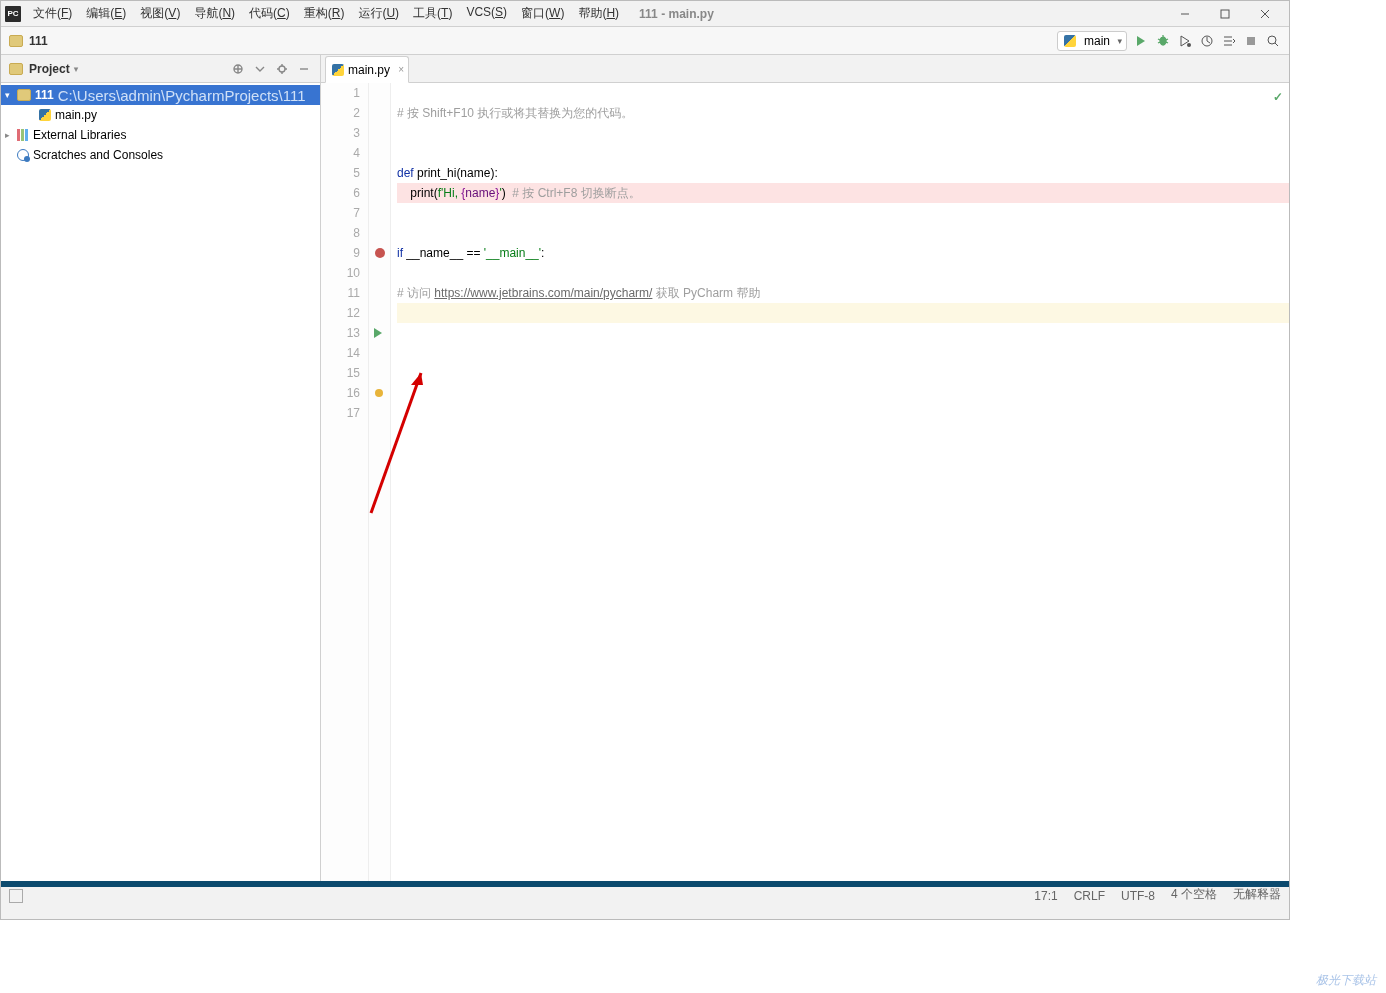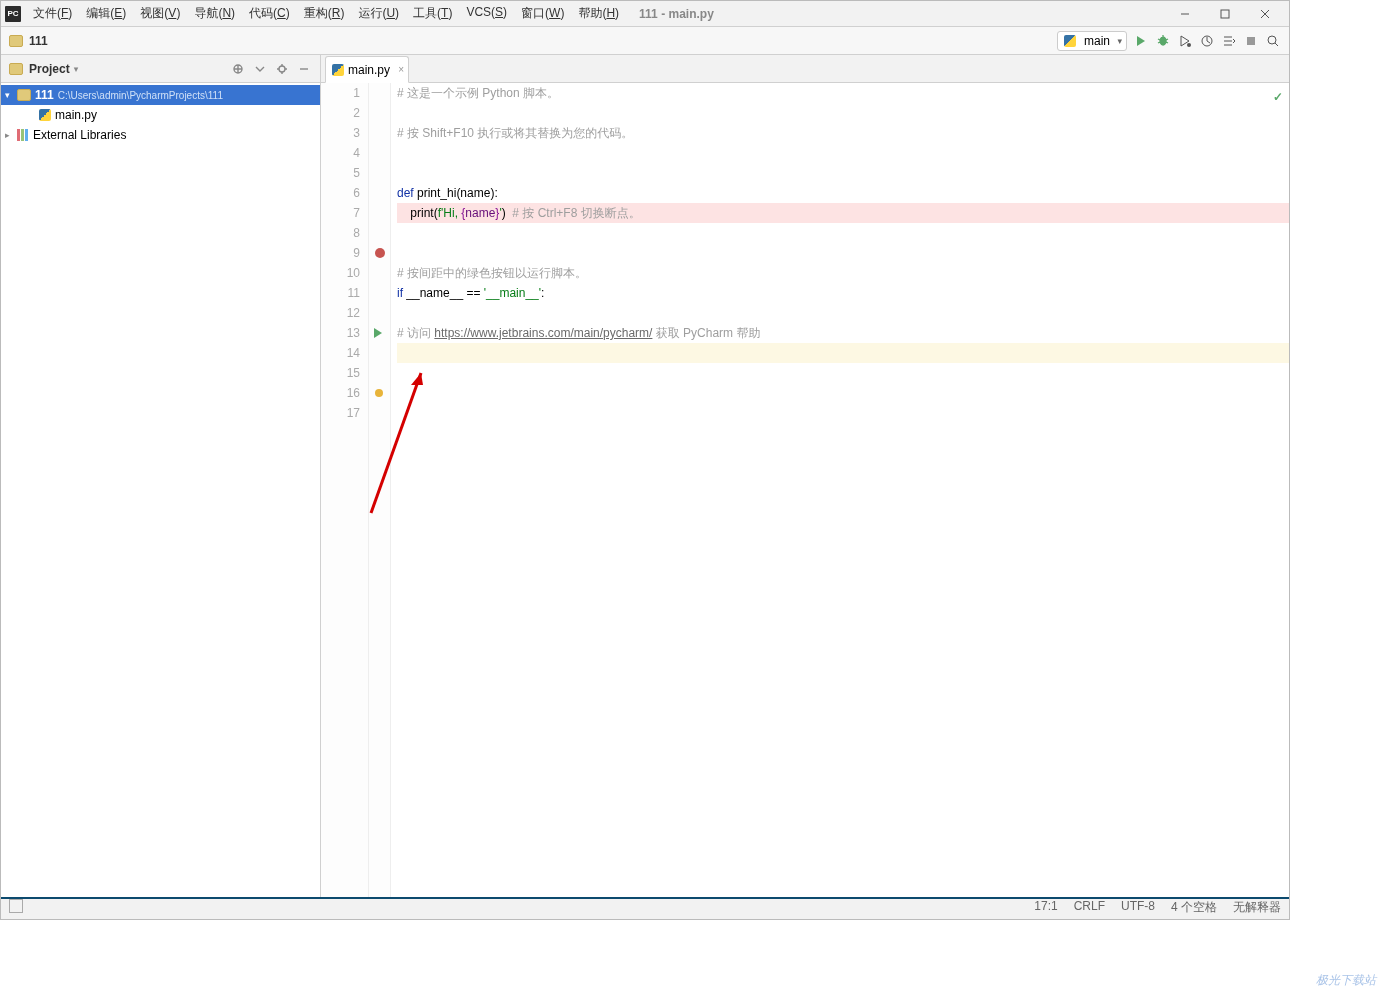--- a/index.html
+++ b/index.html
@@ -40,21 +40,21 @@
   .project-header .hdr-icon { width:16px;display:flex;justify-content:center;color:#888;margin-left:6px;}
   .project-header .hdr-icon svg{width:12px;height:12px;fill:none;stroke:#888;stroke-width:1.4;}
   .tree { padding:2px 0; font-size:12px;}
   .tree-row { display:flex; align-items:center; height:20px; padding-left:4px; white-space:nowrap;}
   .tree-row.selected { background:#3874d1; color:#fff;}
   .tree-row.selected .tree-path { color:#cfe0f7;}
   .tree-row .arrow { width:12px; font-size:9px; color:#888;}
   .tree-row.selected .arrow { color:#fff;}
   .tree-row .folder-icon { width:14px;height:12px;background:#e0c97a;border:1px solid #c9ab52;border-radius:2px;margin-right:4px;}
   .tree-row .proj-name { font-weight:bold; margin-right:4px;}
-  .tree-row .tree-path { color:#888; font-size:10px;}
+  .tree-row .tree-path { color:#888; font-size:15px;}
   .tree-row .py-file-icon { width:12px;height:12px;background:linear-gradient(135deg,#3572A5 50%,#ffd43b 50%);border-radius:2px;margin-right:4px;margin-left:6px;}
   .tree-row .lib-icon { width:12px;height:12px;margin-right:4px;display:flex;}
   .tree-row .lib-icon span{width:3px;margin-right:1px;}
   .tree-row .scratch-icon { width:12px;height:12px;border:1.5px solid #3c7ac0;border-radius:50%;margin-right:4px;position:relative;}
   .tree-row .scratch-icon:after{content:"";position:absolute;right:-2px;bottom:-2px;width:6px;height:6px;background:#3c7ac0;border-radius:50%;}
   
   .editor-area { flex:1; display:flex; flex-direction:column; min-width:0;}
   .tabbar { height:28px; background:#f2f2f2; border-bottom:1px solid #d0d0d0; display:flex; align-items:flex-end;}
   .tab { height:27px; background:#fff; border:1px solid #d0d0d0; border-bottom:1px solid #fff; border-radius:3px 3px 0 0; margin-left:4px; padding:0 18px 0 6px; display:flex; align-items:center; gap:4px; position:relative; top:1px;}
   .tab .py-file-icon { width:12px;height:12px;background:linear-gradient(135deg,#3572A5 50%,#ffd43b 50%);border-radius:2px;}
@@ -81,21 +81,21 @@
   .c-var { color:#660e7a;}
   .c-url { color:#6a6a6a; text-decoration:underline;}
   .c-spec { color:#871094;}
   .check { position:absolute; top:4px; right:6px; color:#59a869; font-weight:bold;}
   
   .arrow-overlay { position:absolute; pointer-events:none;}
   .arrow-overlay svg { overflow:visible;}
   .arrow-overlay path { stroke:#d40000;stroke-width:3;fill:none;}
   .arrow-overlay polygon { fill:#d40000;}
   
-  .statusbar { height:22px; background:#f2f2f2; border-top:2px solid #0c4a6e; display:flex; align-items:flex-start; padding:0 8px; color:#666; font-size:11px;}
+  .statusbar { height:22px; background:#f2f2f2; border-top:6px solid #0c4a6e; display:flex; align-items:flex-end; padding:16px 8px; color:#666; font-size:11px;}
   .statusbar > span { margin-left:16px;}
   .statusbar .watermark { position:absolute; right:10px; bottom:4px; color:#aac4e8; font-size:12px; font-style:italic;}
 </style>
 </head>
 <body>
 
 <div class="titlebar">
   <div class="app-icon">PC</div>
   <div class="menu" id="menu">
       <div class="item">文件(<u>F</u>)</div>
@@ -225,20 +225,24 @@
         <span>main.py</span>
       </div>
       <div class="tree-row" style="padding-left:4px;">
         <span class="arrow">▸</span>
         <span class="lib-icon">
             <span style="background:#e06c75"></span>
             <span style="background:#98c379"></span>
             <span style="background:#61afef"></span>
           </span>
         <span>External Libraries</span>
+      </div>
+      <div class="tree-row" style="padding-left:16px;">
+        <span class="scratch-icon"></span>
+        <span>Scratches and Consoles</span>
       </div>
     </div>
   </div>
 
   <div class="editor-area">
     <div class="tabbar">
       <div class="tab">
         <span class="py-file-icon"></span>
         <span>main.py</span>
         <span class="close">×</span>
@@ -264,30 +268,28 @@
           <div>16</div>
           <div>17</div>
         </div>
       <div class="marks" id="marks">
           <div class="bp" style="top: 160px;"></div>
           <div class="run" style="top: 240px;"></div>
           <div class="yd" style="top: 300px;"></div>
         </div>
       <div class="code" id="code">
         <div class="check">✓</div>
-      <div class="ln"><span class="c-comment"># 这是一个示例 Python 脚本。</span></div>
           <div class="ln"></div>
           <div class="ln"><span class="c-comment"># 按 Shift+F10 执行或将其替换为您的代码。</span></div>
           <div class="ln"></div>
           <div class="ln"></div>
           <div class="ln"><span class="c-kw">def </span><span class="c-fn">print_hi</span><span class="">(name):</span></div>
           <div class="ln hl-red"><span class="">    print(</span><span class="c-str">f'Hi, </span><span class="c-spec">{</span><span class="c-var">name</span><span class="c-spec">}</span><span class="c-str">'</span><span class="">)  </span><span class="c-comment"># 按 Ctrl+F8 切换断点。</span></div>
           <div class="ln"></div>
           <div class="ln"></div>
-          <div class="ln"><span class="c-comment"># 按间距中的绿色按钮以运行脚本。</span></div>
           <div class="ln"><span class="c-kw">if </span><span class="">__name__ == </span><span class="c-str">'__main__'</span><span class="">:</span></div>
           <div class="ln"></div>
           <div class="ln"><span class="c-comment"># 访问 </span><span class="c-url">https://www.jetbrains.com/main/pycharm/</span><span class="c-comment"> 获取 PyCharm 帮助</span></div>
           <div class="ln hl-yellow"></div>
         </div>
 
       <div class="arrow-overlay" style="left:40px;top:280px;">
         <svg width="80" height="160">
             <path d="M10 150 L60 10"></path>
             <polygon points="60,10 50,22 62,22"></polygon>

